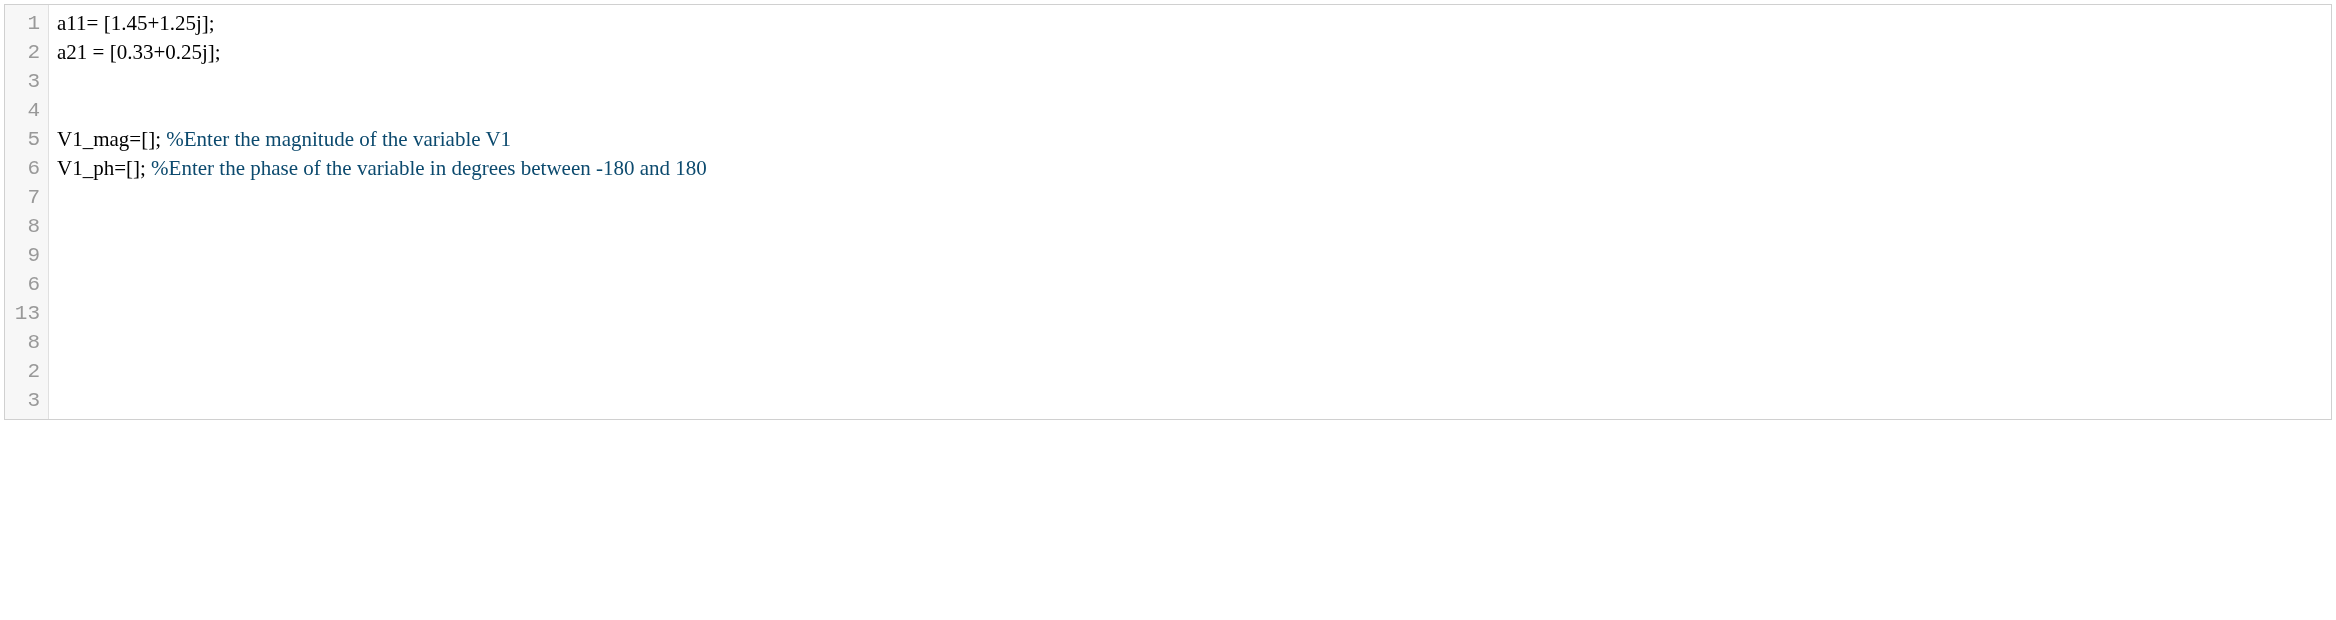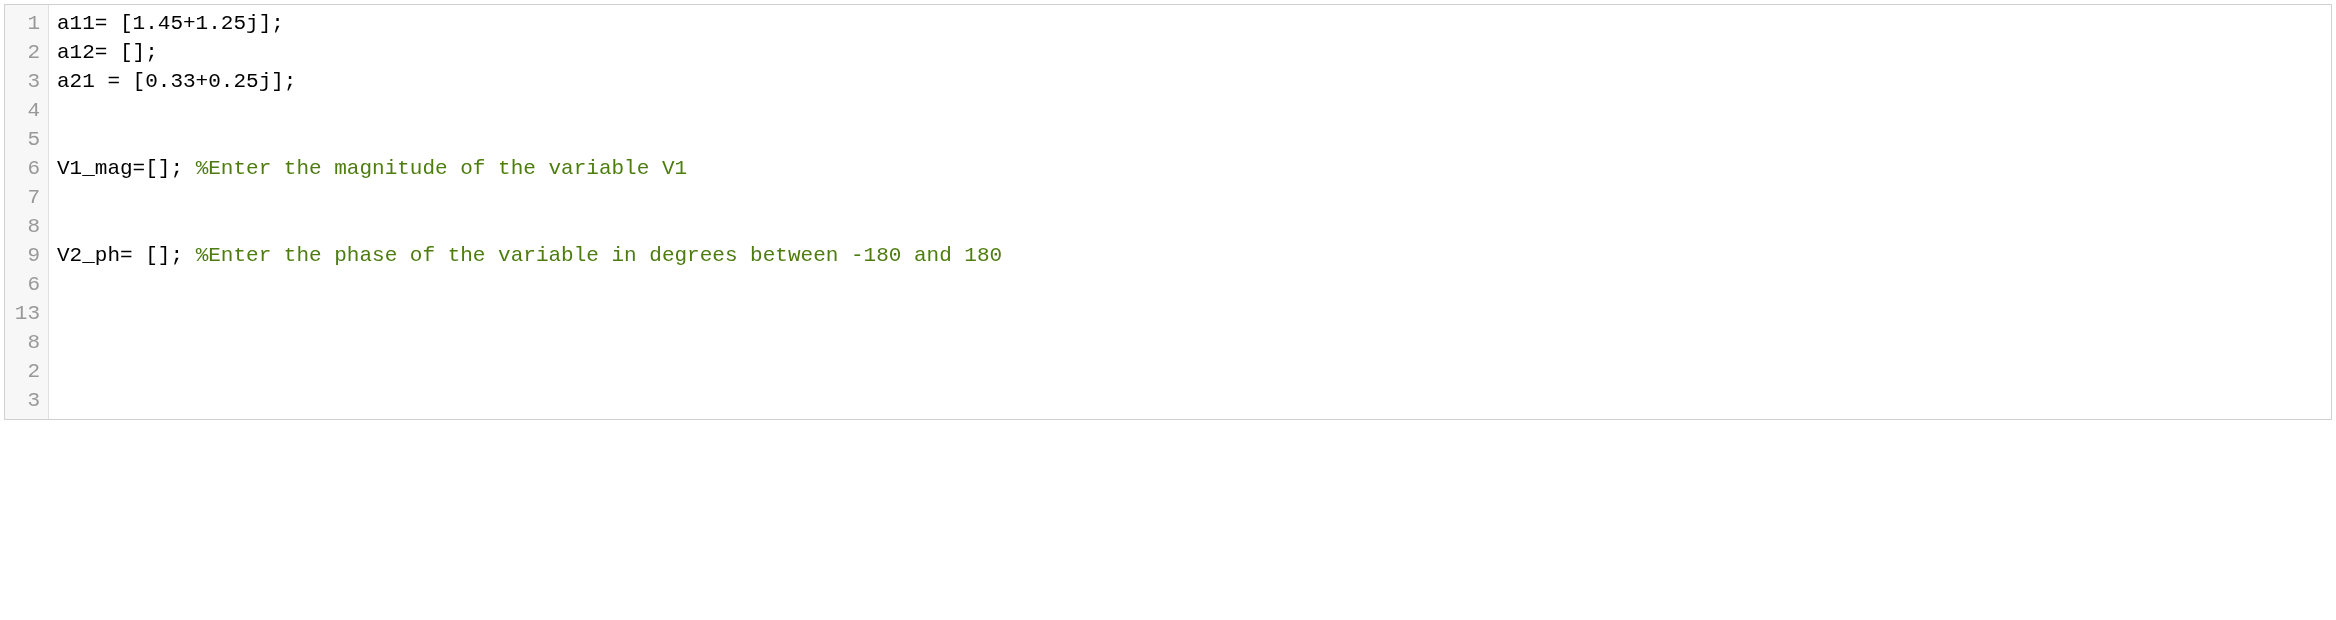--- a/index.html
+++ b/index.html
@@ -29,29 +29,30 @@
   }
   .gutter-line {
     padding: 0 8px 0 4px;
     line-height: 29px;
     height: 29px;
   }
   .code-area {
     flex: 1;
     padding: 4px 8px;
     overflow-x: auto;
+    font-family: Liberation Serif, serif;
   }
   .code-line {
     line-height: 29px;
     height: 29px;
     white-space: pre;
     color: #000000;
   }
   .comment {
-    color: #4d7c0f;
+    color: #0c4a6e;
   }
 </style>
 </head>
 <body>
 
 <div class="editor-container">
   <div class="gutter">
       <div class="gutter-line">1</div>
       <div class="gutter-line">2</div>
       <div class="gutter-line">3</div>
@@ -62,24 +63,23 @@
       <div class="gutter-line">8</div>
       <div class="gutter-line">9</div>
       <div class="gutter-line">6</div>
       <div class="gutter-line">13</div>
       <div class="gutter-line">8</div>
       <div class="gutter-line">2</div>
       <div class="gutter-line">3</div>
     </div>
   <div class="code-area">
       <div class="code-line"><span>a11= [1.45+1.25j];</span></div>
-      <div class="code-line"><span>a12= [];</span></div>
       <div class="code-line"><span>a21 = [0.33+0.25j];</span></div>
       <div class="code-line"><span></span></div>
       <div class="code-line"><span></span></div>
       <div class="code-line"><span>V1_mag=[]; </span><span class="comment">%Enter the magnitude of the variable V1</span></div>
+      <div class="code-line"><span>V1_ph=[]; </span><span class="comment">%Enter the phase of the variable in degrees between -180 and 180</span></div>
       <div class="code-line"><span></span></div>
       <div class="code-line"><span></span></div>
-      <div class="code-line"><span>V2_ph= []; </span><span class="comment">%Enter the phase of the variable in degrees between -180 and 180</span></div>
       <div class="code-line"><span></span></div>
       <div class="code-line"><span></span></div>
     </div>
 </div>
 
 </body></html>

